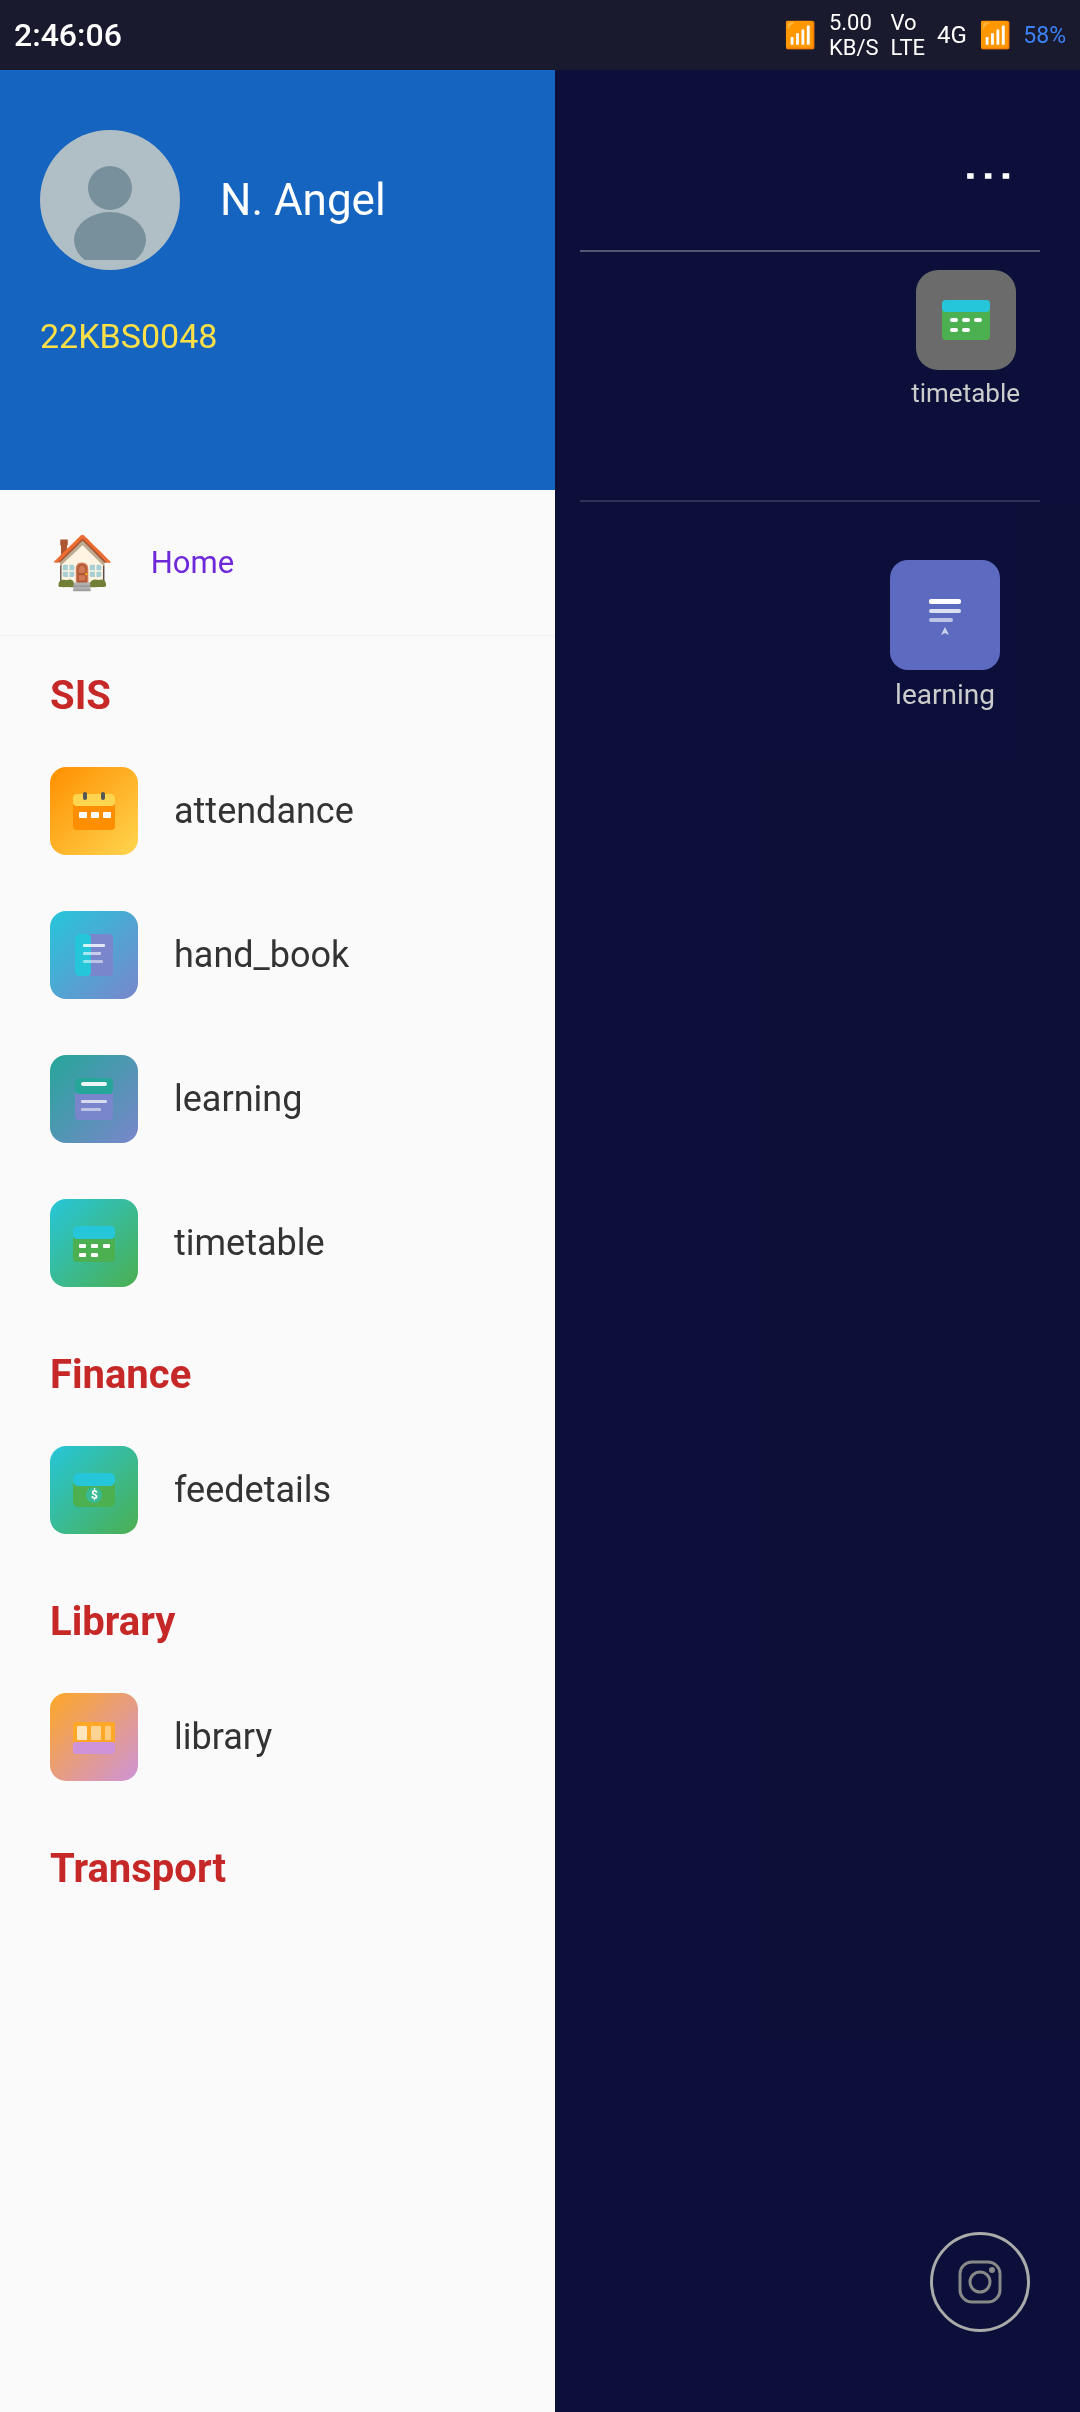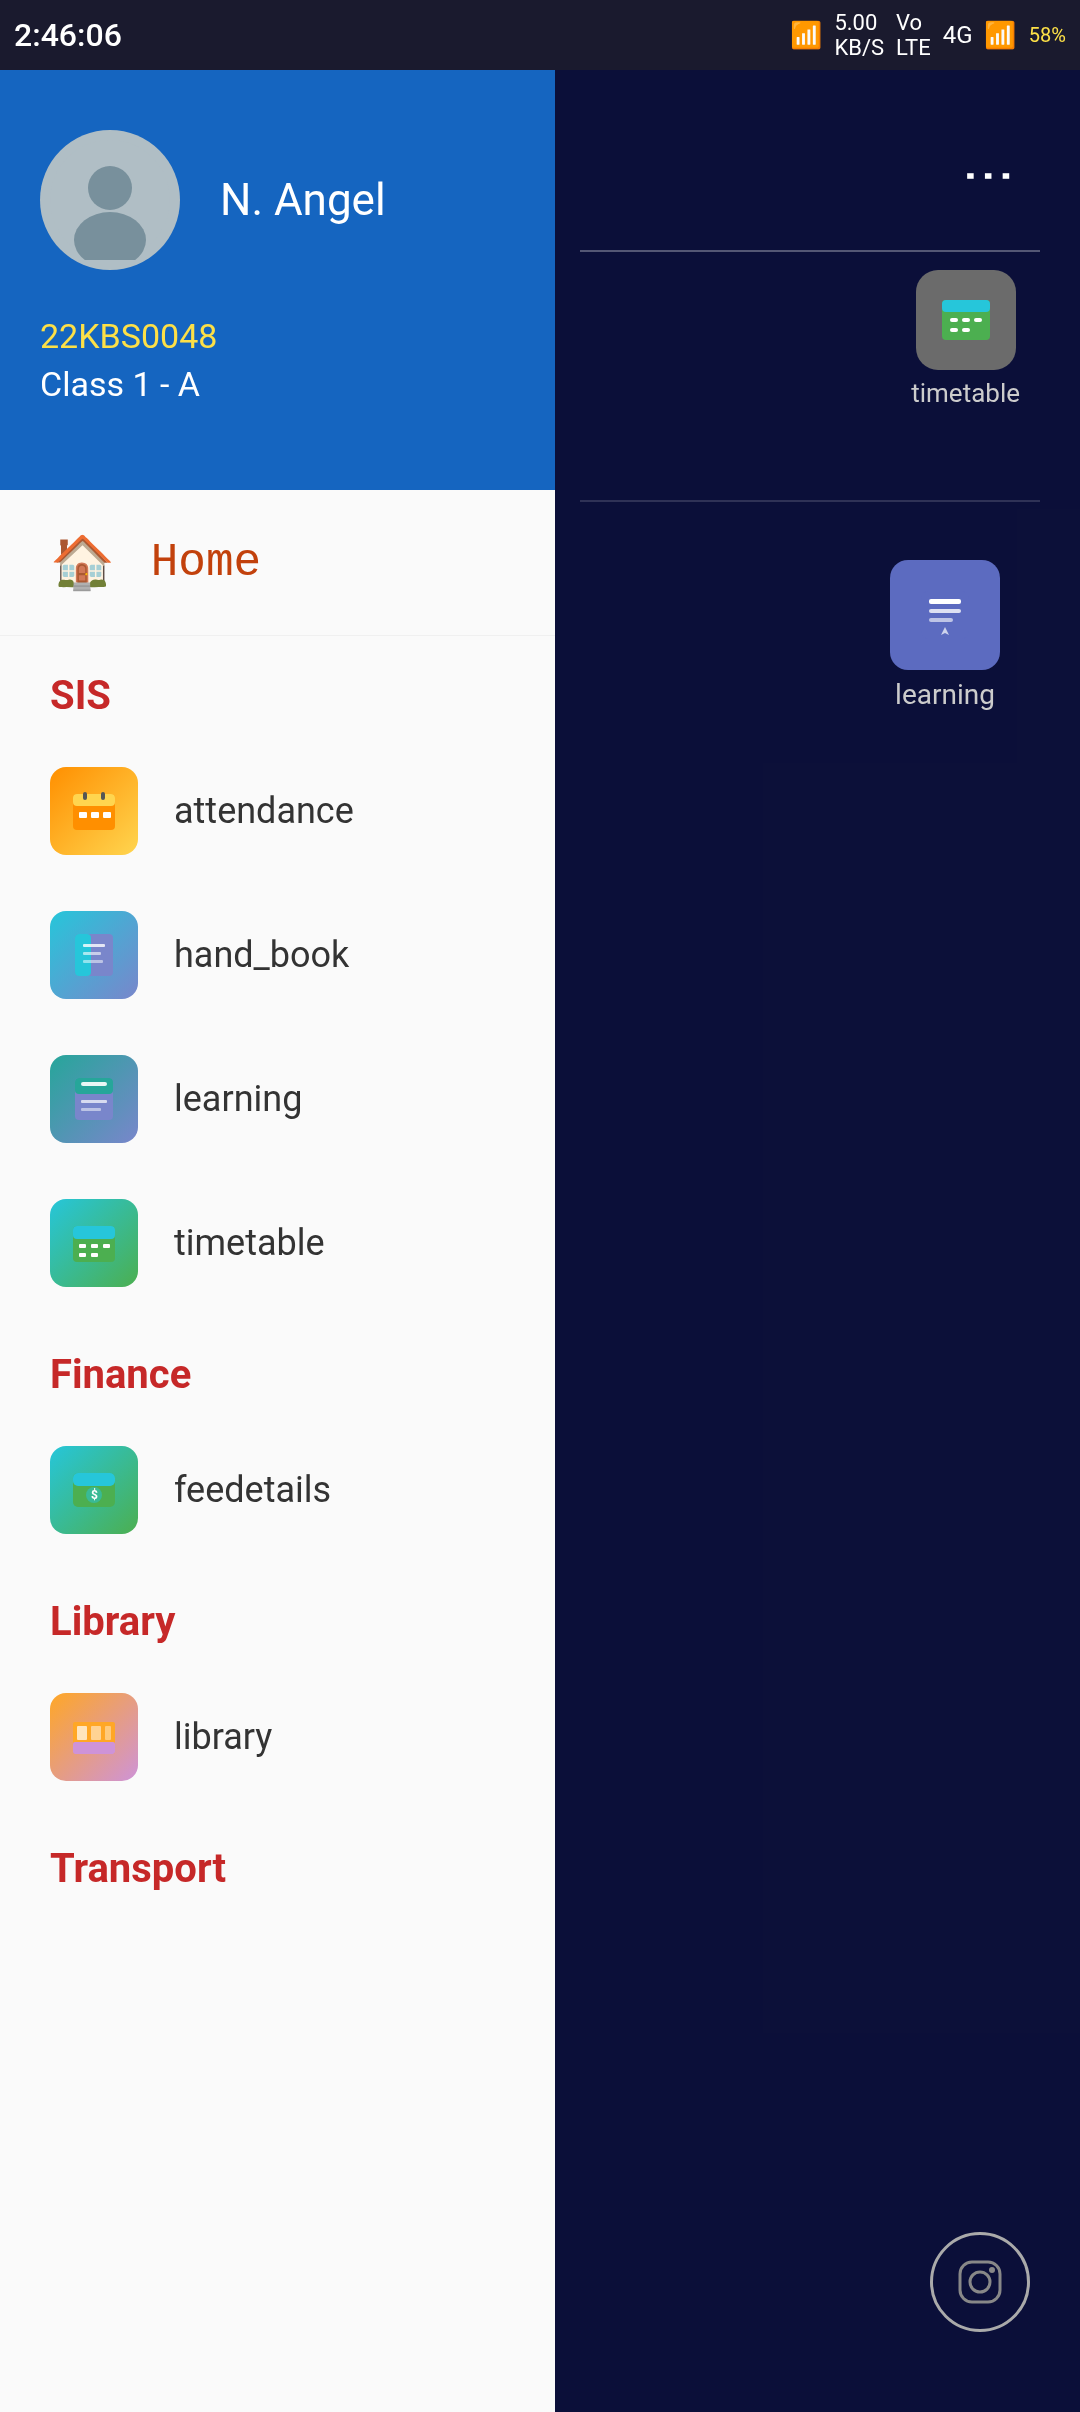--- a/index.html
+++ b/index.html
@@ -32,22 +32,22 @@
       font-weight: 500;
     }
     .status-bar .icons {
       display: flex;
       align-items: center;
       gap: 12px;
       color: #fff;
       font-size: 26px;
     }
     .status-bar .battery {
-      color: #fde047;
-      font-size: 20px;
+      color: #3b82f6;
+      font-size: 23px;
     }
 
     
     .app-container {
       width: 1080px;
       min-height: 2342px;
       position: relative;
       display: flex;
     }
 
@@ -216,23 +216,22 @@
       align-items: center;
       gap: 36px;
       padding: 42px 50px;
       border-bottom: 1px solid #f0f0f0;
     }
     .home-icon {
       font-size: 52px;
       color: #1565c0;
     }
     .home-label {
-      font-size: 46px;
-      color: #c2410c;
-      font-family: Liberation Mono, monospace;
+      font-size: 31px;
+      color: #6d28d9;
     }
 
     
     .section-header {
       padding: 36px 50px 20px 50px;
       font-size: 40px;
       font-weight: 700;
       color: #c62828;
     }
 
@@ -359,21 +358,20 @@
         <div class="avatar">
           <svg viewBox="0 0 120 120" fill="none" xmlns="http://www.w3.org/2000/svg">
             <circle cx="60" cy="60" r="60" fill="#b0bec5"></circle>
             <circle cx="60" cy="48" r="22" fill="#78909c"></circle>
             <ellipse cx="60" cy="100" rx="36" ry="28" fill="#78909c"></ellipse>
           </svg>
         </div>
         <span class="name">N. Angel</span>
       </div>
       <span class="student-id">22KBS0048</span>
-      <span class="class-name">Class 1 - A</span>
     </div>
 
     <div class="drawer-body">
 
       <div class="home-item">
         <span class="home-icon">🏠</span>
         <span class="home-label">Home</span>
       </div>
 
       <div class="section-header">SIS</div>

